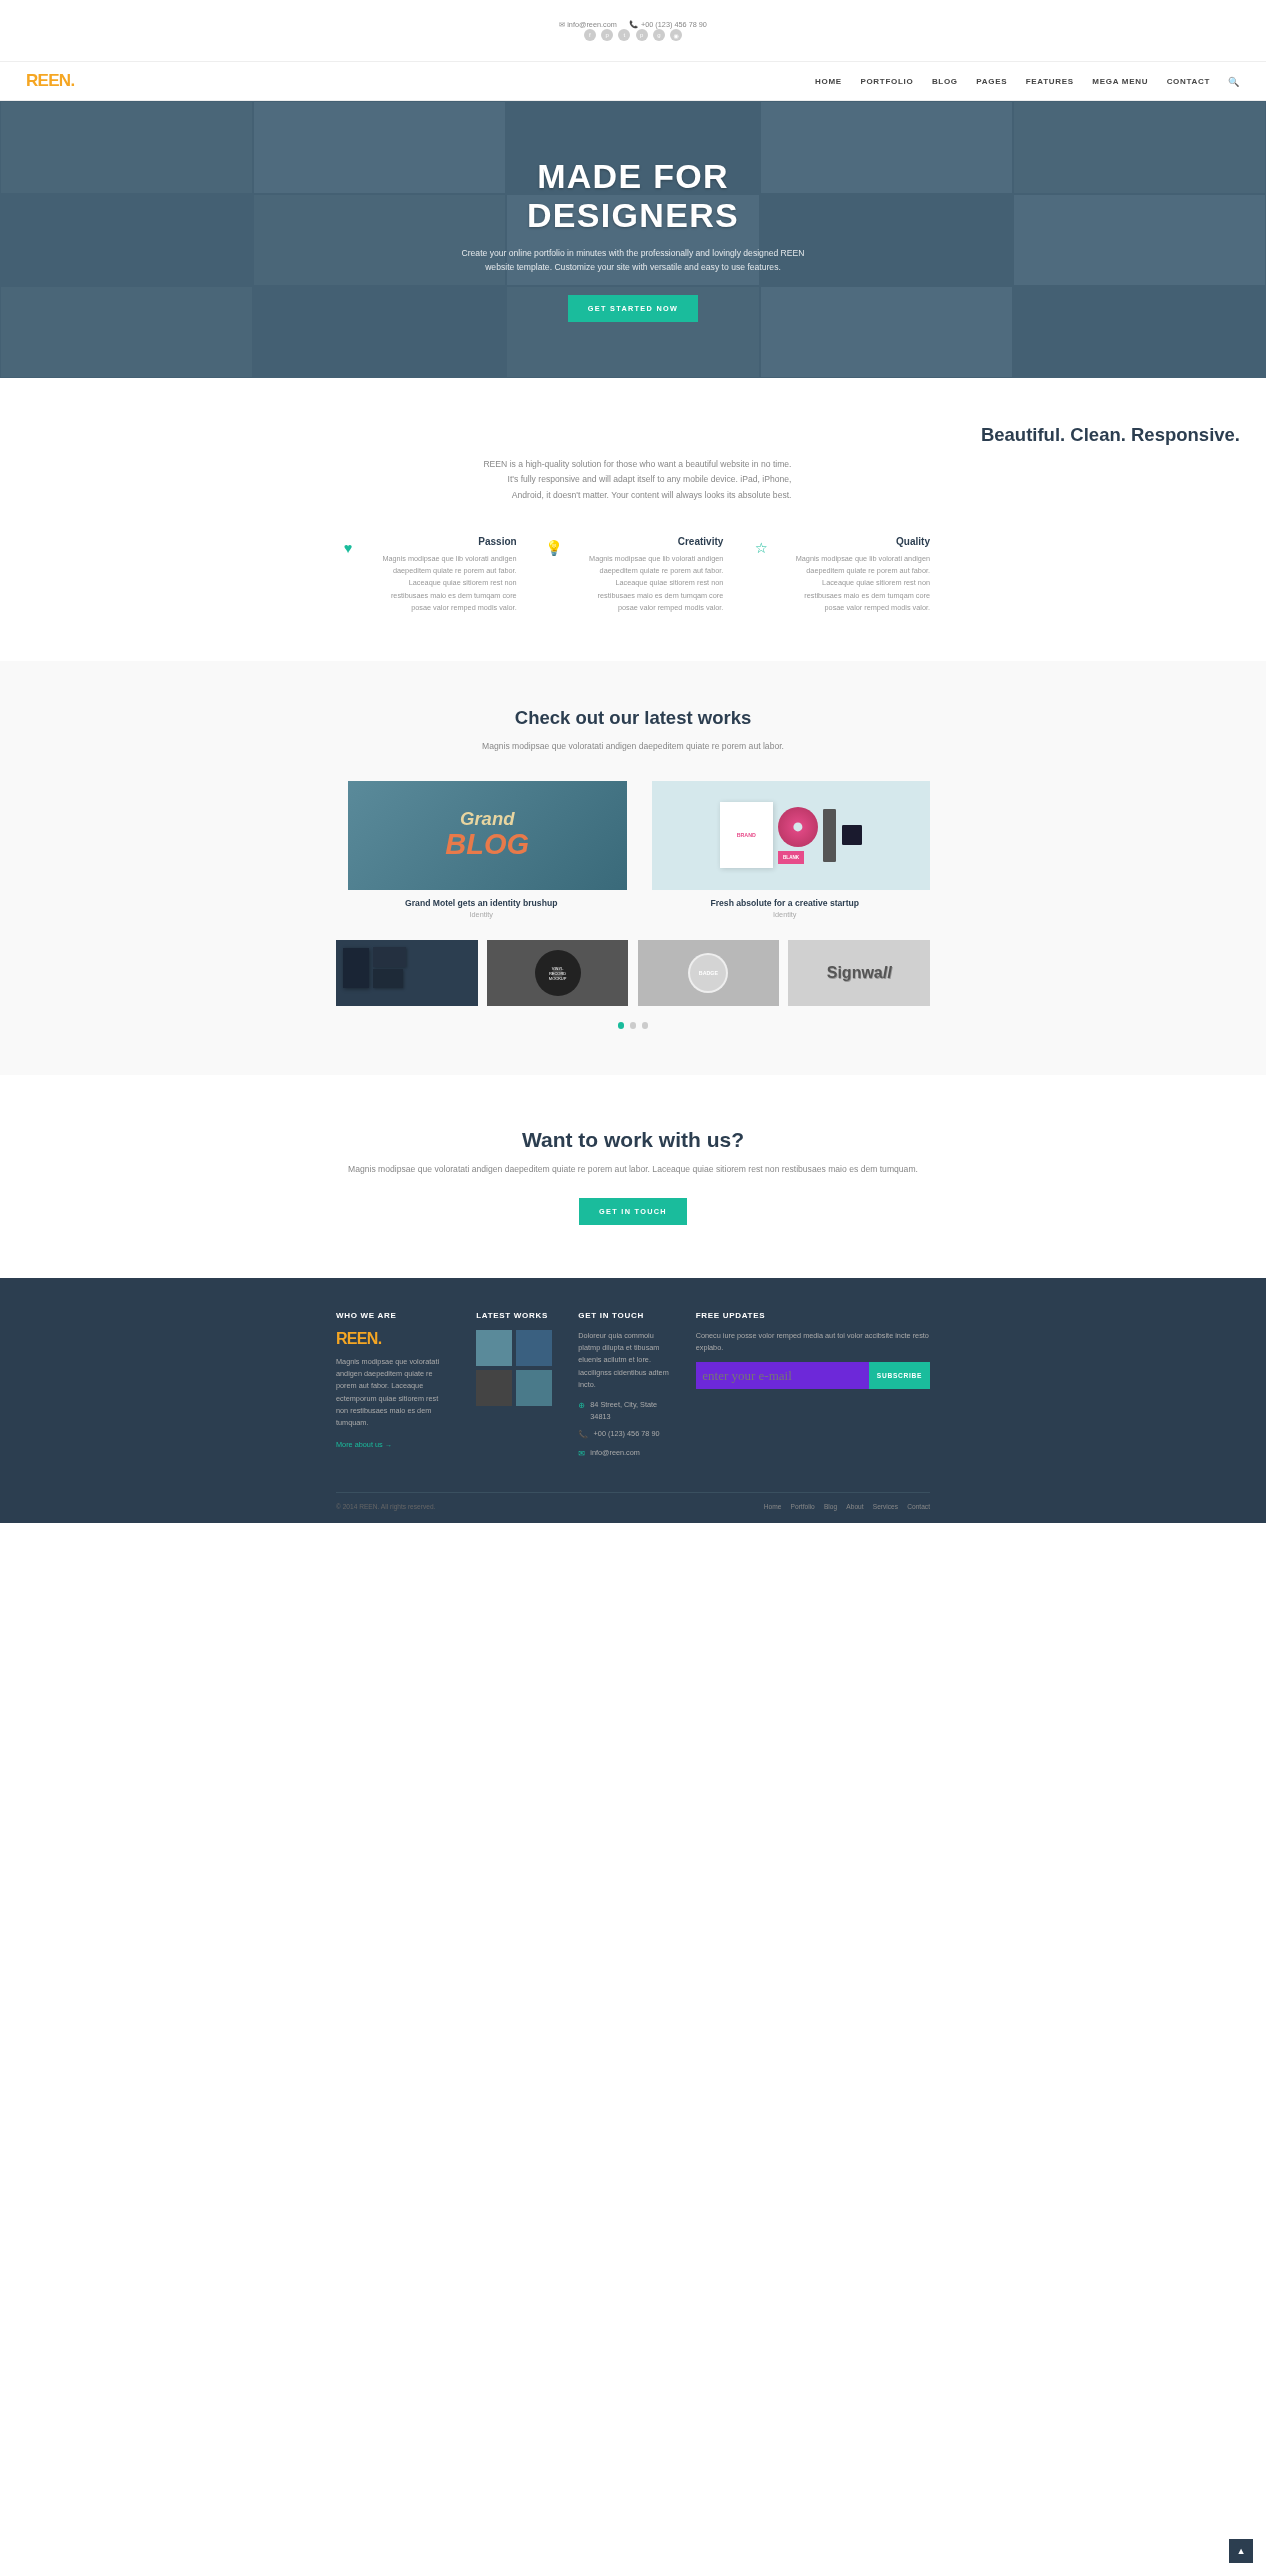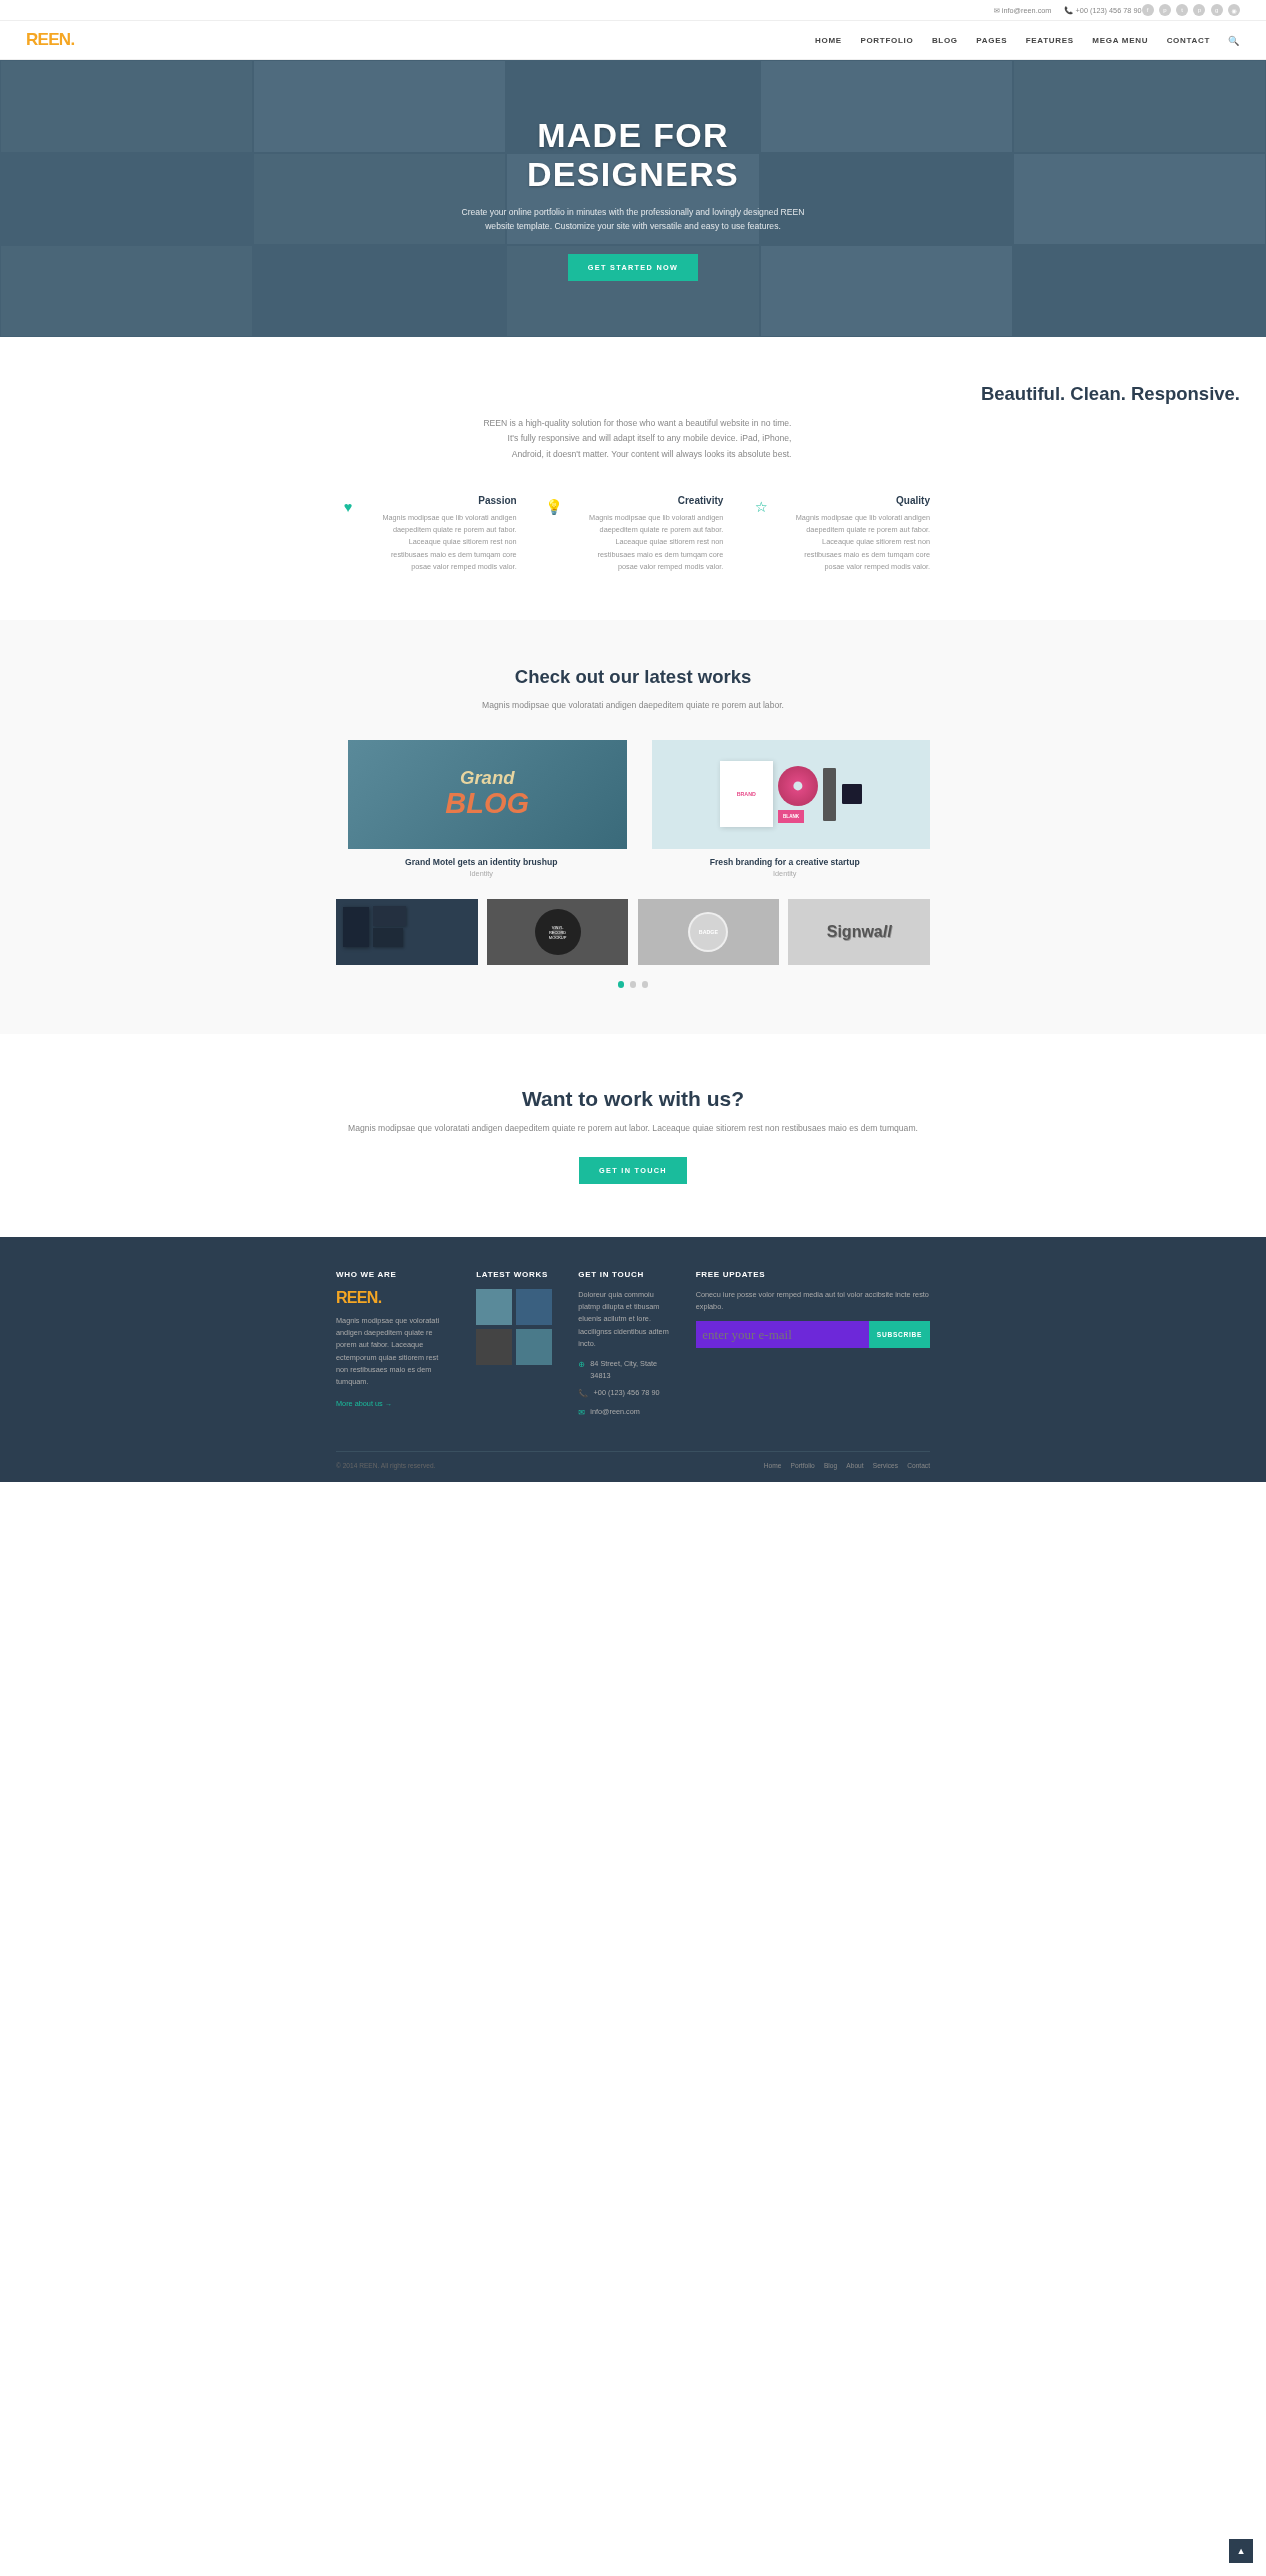--- a/index.html
+++ b/index.html
@@ -2,26 +2,27 @@
 <html style="font-size:10.6px"><head>
   <meta charset="utf-8">
   <style>
     * { margin: 0; padding: 0; box-sizing: border-box; }
     body { font-family: 'Arial', sans-serif; color: #333; background: #fff; font-size: 9.2px; }
 
     
     .top-bar {
       background: #fff;
       border-bottom: 0.7px solid #eee;
-      padding: 4px 26px;
+      padding: 20px 26px;
       display: flex;
-      justify-content: flex-end;
+      justify-content: center;
       align-items: center;
       font-size: 7.3px;
       color: #888;
+      flex-direction: column;
     }
     .top-bar-left { display: flex; gap: 13px; }
     .top-bar-right { display: flex; gap: 5.3px; }
     .top-bar-right span {
       width: 12px; height: 12px; border-radius: 50%;
       background: #ccc; display: inline-flex; align-items: center; justify-content: center;
       font-size: 6px; color: #fff; cursor: pointer;
     }
 
     
@@ -569,21 +570,21 @@
             <div class="brand-cd"></div>
             <div style="width:26px;height:13px;background:#e74c8a;display:flex;align-items:center;justify-content:center;">
               <span style="font-size:4.6px;color:#fff;font-weight:700;">BLANK</span>
             </div>
           </div>
           <div style="width:13px;height:53px;background:#555;border-radius:1.3px;"></div>
           <div style="width:20px;height:20px;background:#1a1a2e;border-radius:1.3px;"></div>
         </div>
       </div>
       <div class="portfolio-info">
-        <div class="portfolio-info-title">Fresh branding for a creative startup</div>
+        <div class="portfolio-info-title">Fresh absolute for a creative startup</div>
         <div class="portfolio-info-cat">Identity</div>
       </div>
     </div>
   </div>
 
   <div class="portfolio-grid-small">
     <div class="portfolio-item-small dark">
       <div class="stationery-mock">
         <div class="stat-book"></div>
         <div style="display:flex;flex-direction:column;gap:2.6px;">

